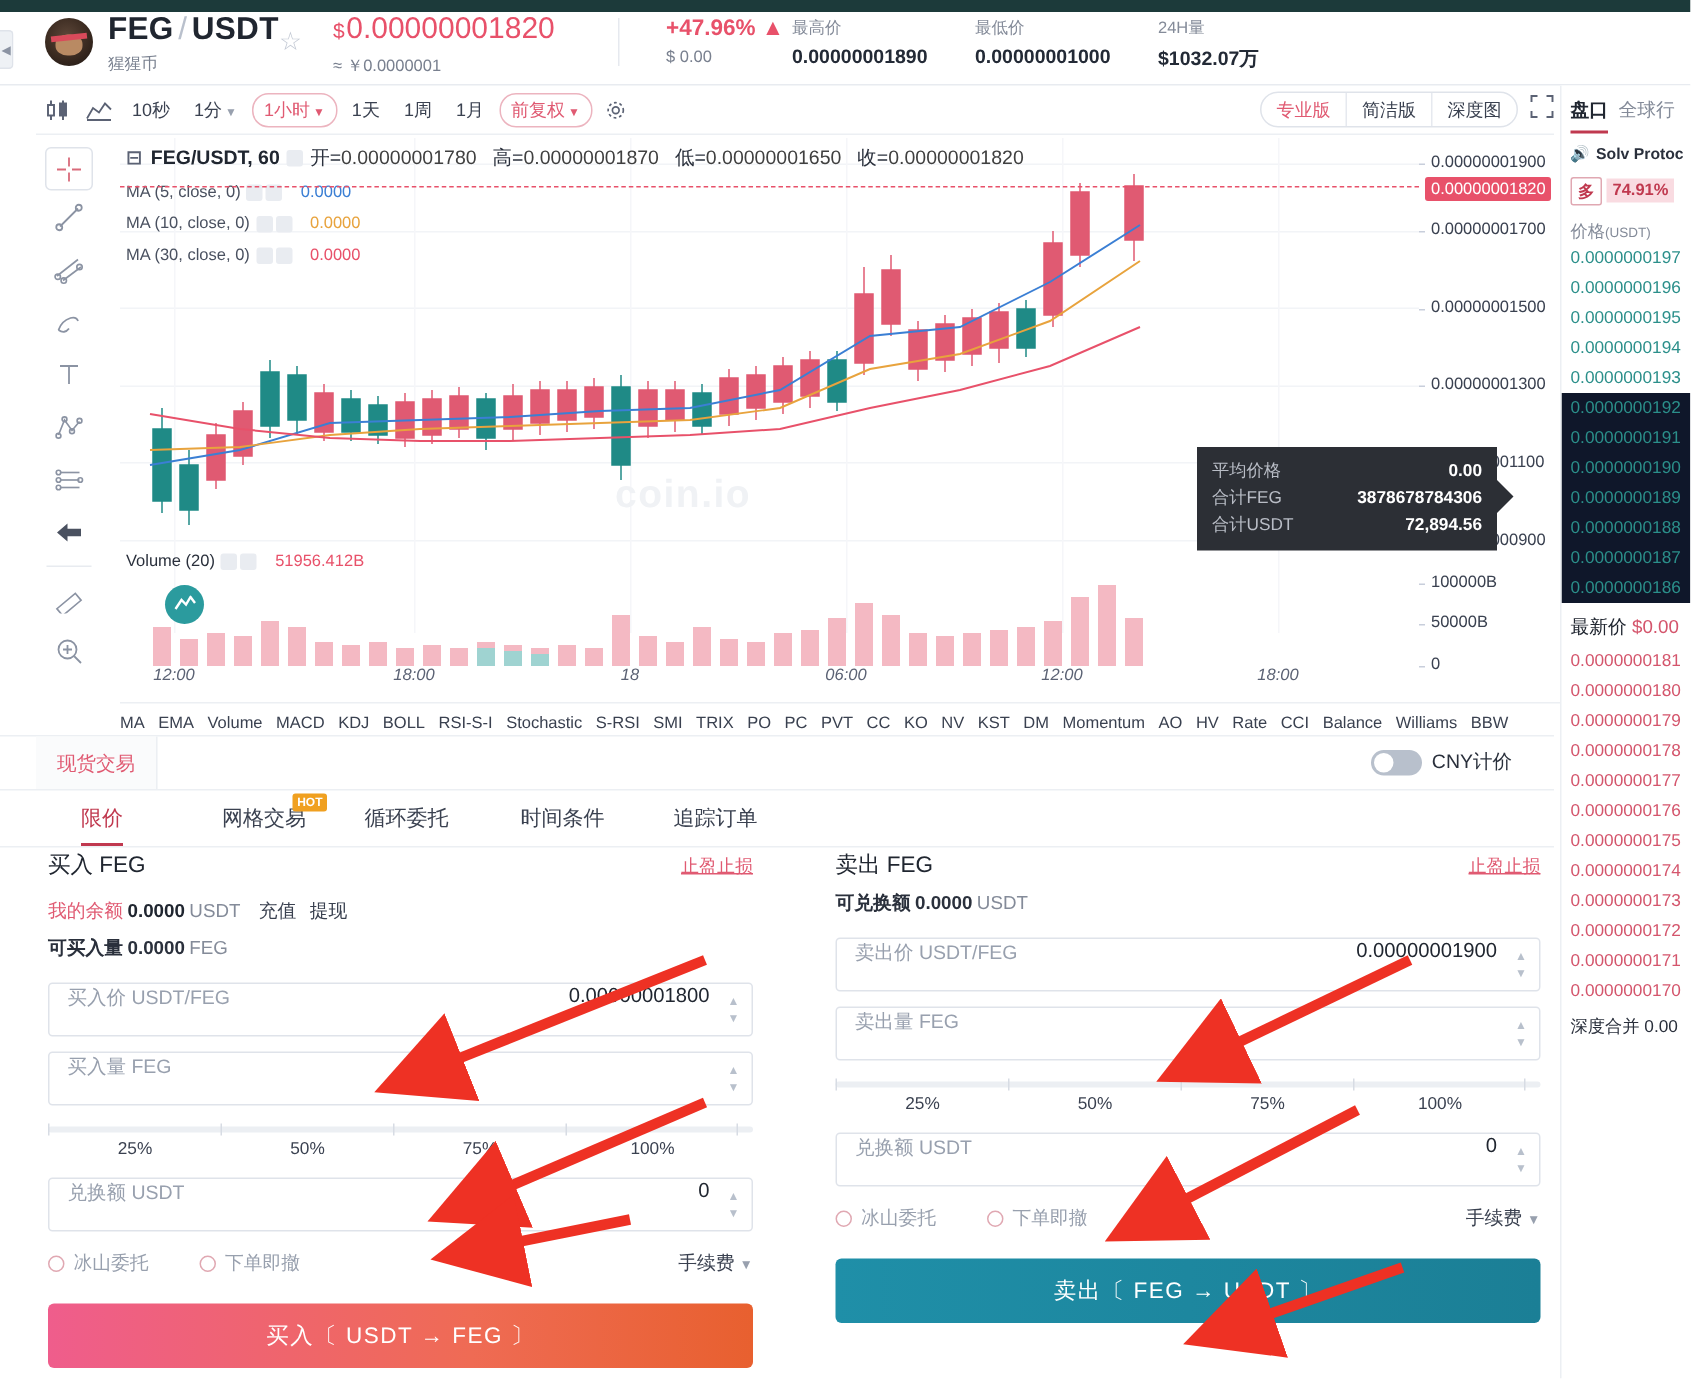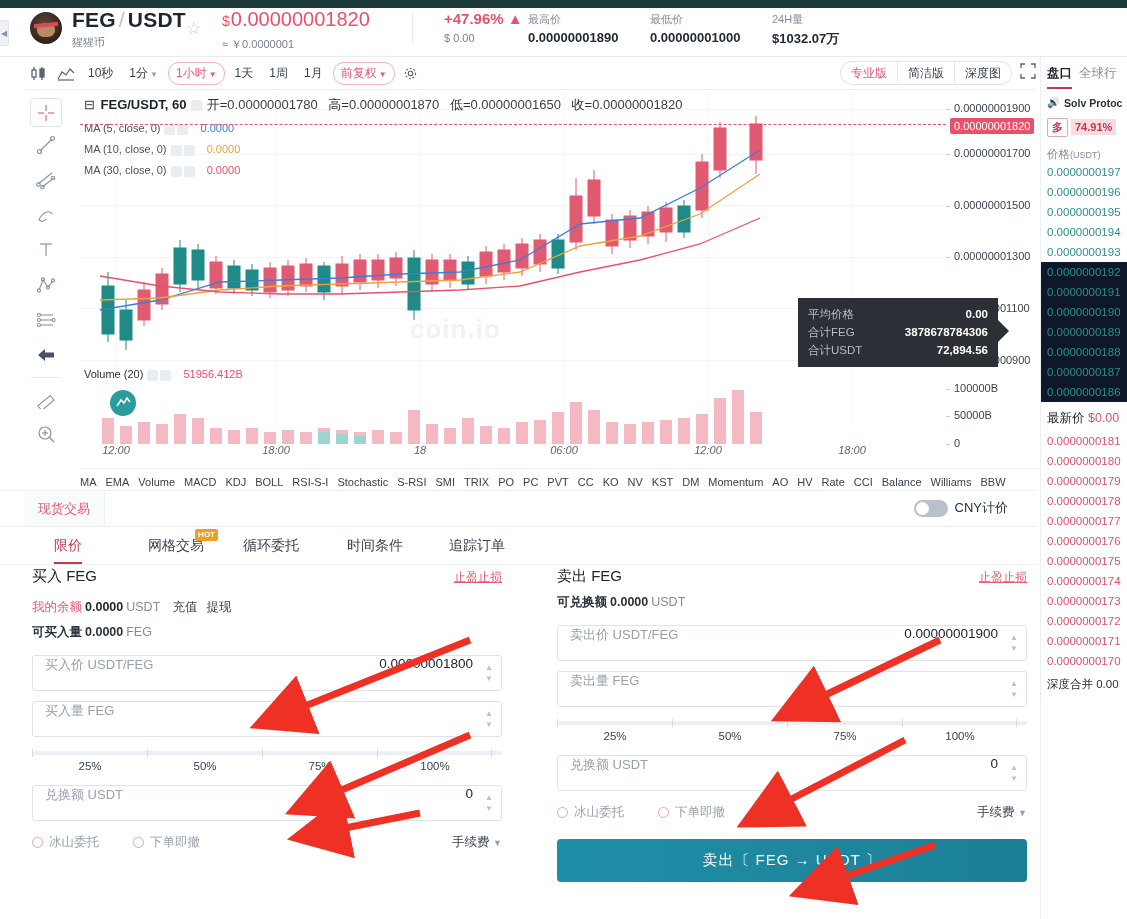--- a/index.html
+++ b/index.html
@@ -764,20 +764,21 @@
             <span class="radio"></span>
             <span>冰山委托</span>
           </div>
         <div class="opt" style="margin-left:34px">
             <span class="radio"></span>
             <span>下单即撤</span>
           </div>
         <div class="fee"><span>手续费</span> <span style="font-size:9px;color:#98a0ae">▼</span></div>
       </div>
 
+      <div class="submit buy">买入〔 USDT → FEG 〕</div>
     </div>
 
     <div class="side sell">
       <div style="position:relative">
         <div class="side-title">卖出 FEG</div>
         <div class="tp-sl">止盈止损</div>
       </div>
       <div class="bal-row2">
         <span style="font-weight:bold">可兑换额</span><span class="amt">0.0000</span><span class="unit">USDT</span>
       </div>

